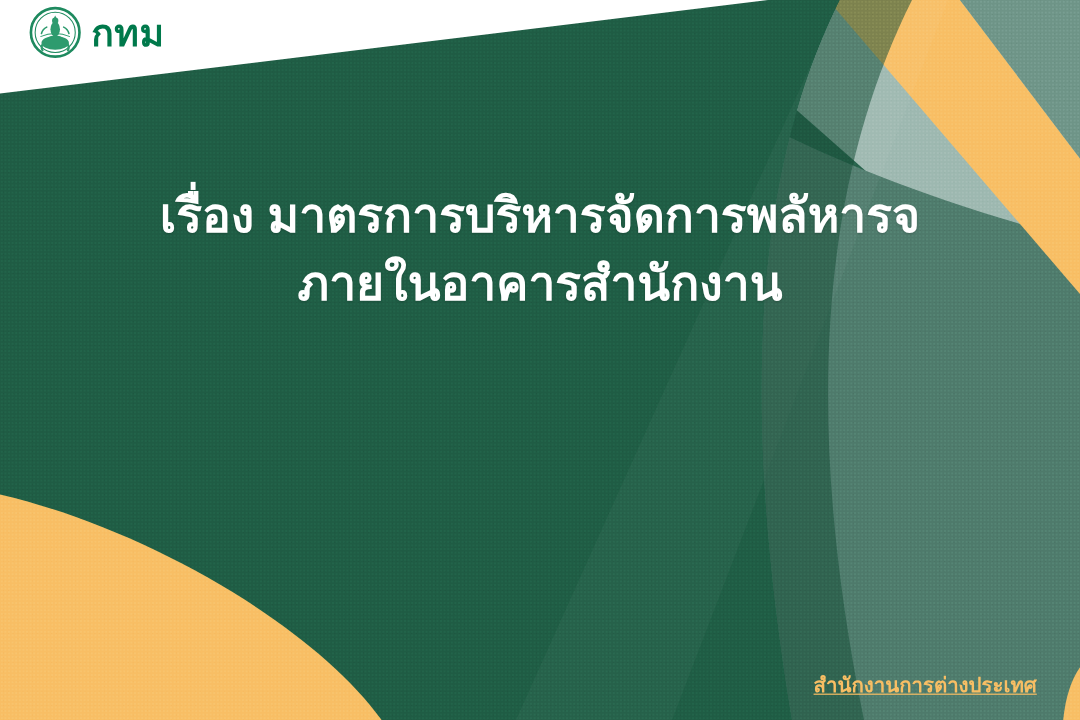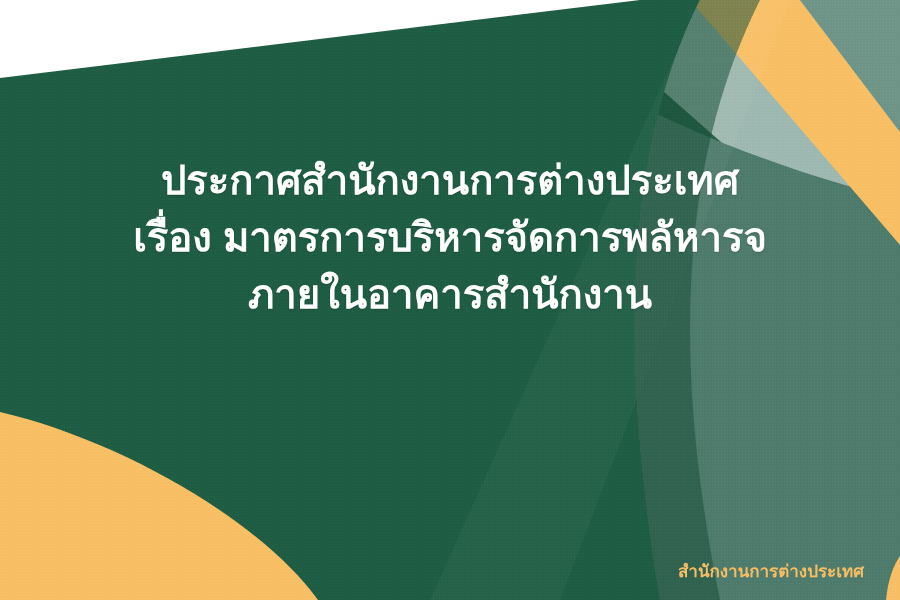--- a/index.html
+++ b/index.html
@@ -85,20 +85,21 @@
   
   #footer-label {
     position: absolute;
     right: 36px;
     bottom: 20px;
     font-size: 17px;
     font-weight: 700;
     line-height: 1;
     color: #F8BE64;
     white-space: nowrap;
+    text-decoration: underline;
   }
 </style>
 </head>
 <body>
 
 <div id="poster">
 
   <svg id="bg-art" viewBox="0 0 900 600" preserveAspectRatio="none">
 
     <rect x="0" y="0" width="900" height="600" fill="#1F5C44"></rect>
@@ -123,22 +124,37 @@
 
     <polygon points="0,0 640,0 0,78" fill="#FFFFFF"></polygon>
 
     <path d="M 0,412 C 120,440 260,520 318,600 L 0,600 Z" fill="#F8BE64"></path>
 
     <path d="M 886,600 C 888,580 893,566 900,556 L 900,600 Z" fill="#F8BE64"></path>
   </svg>
 
   <div id="grain"></div>
 
+  <div id="brand">
+    <svg class="seal" viewBox="0 0 100 100">
+      <circle cx="50" cy="50" r="46" fill="none" stroke="#1E8A5F" stroke-width="5"></circle>
+      <circle cx="50" cy="50" r="38" fill="none" stroke="#1E8A5F" stroke-width="2"></circle>
+
+      <ellipse cx="50" cy="70" rx="26" ry="13" fill="#2E9B6E"></ellipse>
+      <path d="M28 70 q-6 8 -2 14 M72 70 q6 8 2 14" stroke="#2E9B6E" stroke-width="4" fill="none" stroke-linecap="round"></path>
+      <path d="M36 62 q14 -10 28 0" stroke="#2E9B6E" stroke-width="3" fill="none"></path>
+      <ellipse cx="50" cy="44" rx="9" ry="14" fill="#2E9B6E"></ellipse>
+      <circle cx="50" cy="28" r="6" fill="#2E9B6E"></circle>
+      <path d="M50 18 l4 8 h-8 z" fill="#2E9B6E"></path>
+      <path d="M34 40 q-8 4 -10 12 M66 40 q8 4 10 12" stroke="#2E9B6E" stroke-width="3" fill="none" stroke-linecap="round"></path>
+      <path d="M22 58 q28 -12 56 0" stroke="#2E9B6E" stroke-width="2" fill="none"></path>
+    </svg>
+    <span class="wordmark">กทม</span>
+  </div>
 
   <div id="headline">
-    <span class="line">ประกาศสำนักงานการต่างประเทศ</span>
     <span class="line">เรื่อง มาตรการบริหารจัดการพลัหารจ</span>
     <span class="line">ภายในอาคารสำนักงาน</span>
   </div>
 
   <div id="footer-label">สำนักงานการต่างประเทศ</div>
 
 </div>
 
 </body></html>

